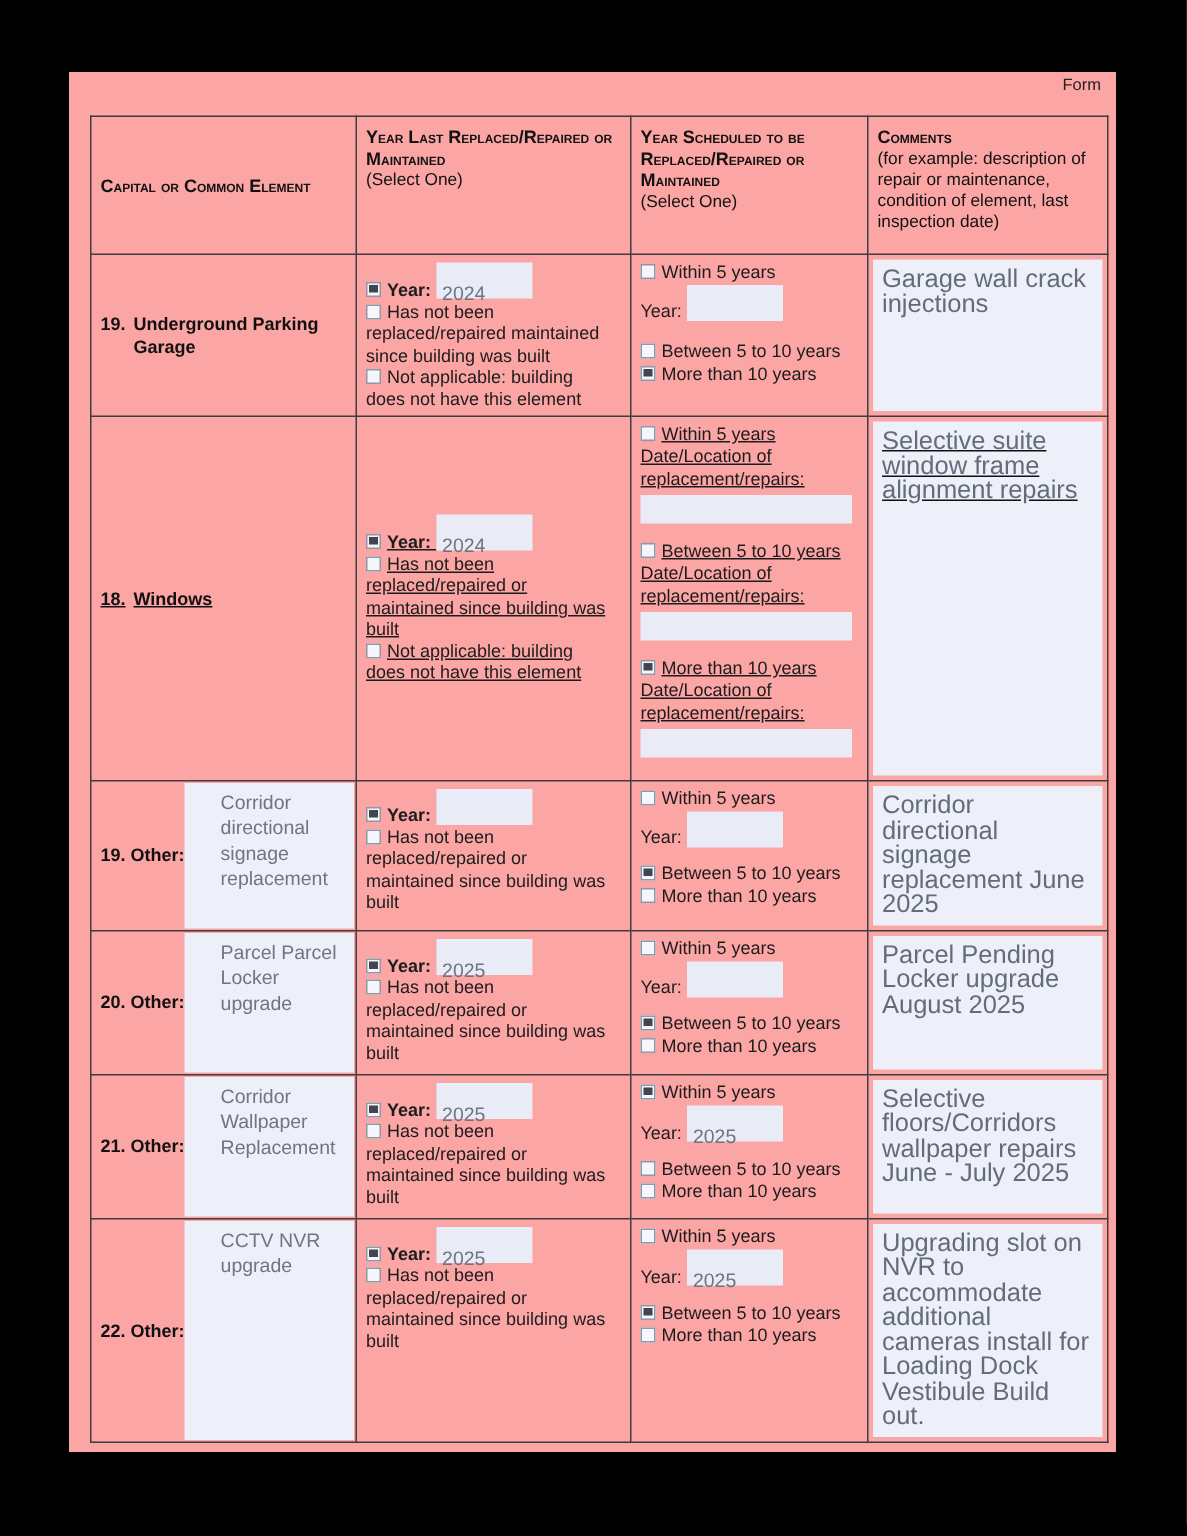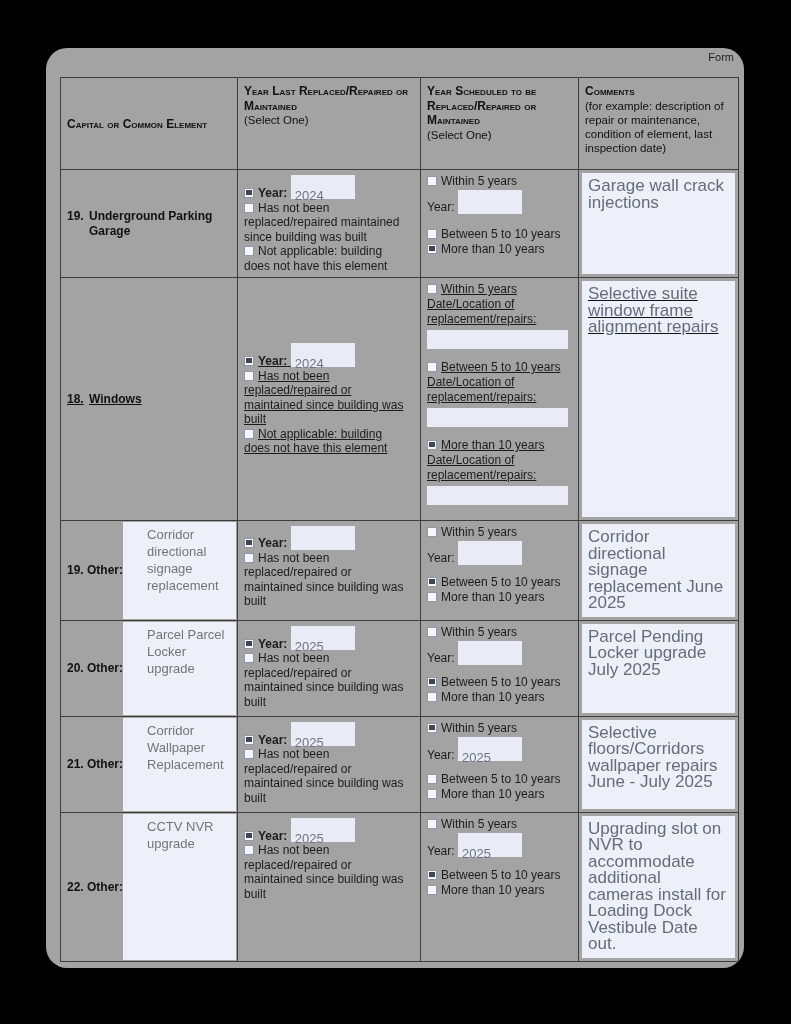--- a/index.html
+++ b/index.html
@@ -3,21 +3,21 @@
 <meta charset="utf-8">
 <style>
   * { margin:0; padding:0; box-sizing:border-box; }
   html,body { background:#000; }
   .canvas {
     position:relative; width:791px; height:1024px; background:#000;
     font-family:"Liberation Sans", sans-serif; overflow:hidden;
   }
   .page {
     position:absolute; left:46px; top:48px; width:698px; height:920px;
-    background:#a3a3a3; color:#111;border-radius:21px;
+    background:#fca5a5; color:#111;
   }
   .form-label {
     text-align:right; font-size:11px; color:#222; padding:3px 10px 0 0;
   }
   .page-title {
     text-align:right; font-size:22px; font-weight:bold; color:#111;
     padding:3px 10px 0 0; letter-spacing:0.2px;
   }
   table.sgr {
     border-collapse:collapse; table-layout:fixed;
@@ -227,21 +227,21 @@
         </td>
         <td class="cell3">
           <div class="opt"><span class="cb"></span><span>Within 5 years</span></div>
           <div class="year-line"><span>Year:</span>
             <span class="field year-field"></span></div>
           <div class="gap-sm"></div>
           <div class="opt"><span class="cb checked"><span class="cb-fill"></span></span><span>Between 5 to 10 years</span></div>
           <div class="opt"><span class="cb"></span><span>More than 10 years</span></div>
         </td>
         <td class="comment-cell">
-          <div class="comment-box">Parcel Pending Locker upgrade July 2025</div>
+          <div class="comment-box">Parcel Pending Locker upgrade August 2025</div>
         </td>
       </tr>
 
       <tr class="r21">
         <td class="other-cell">
           <div class="other-wrap">
             <div class="other-label"><span>21.</span> <span>Other:</span></div>
             <div class="other-box">Corridor Wallpaper Replacement</div>
           </div>
         </td>
@@ -281,19 +281,19 @@
         </td>
         <td class="cell3">
           <div class="opt"><span class="cb"></span><span>Within 5 years</span></div>
           <div class="year-line"><span>Year:</span>
             <span class="field year-field">2025</span></div>
           <div class="gap-sm"></div>
           <div class="opt"><span class="cb checked"><span class="cb-fill"></span></span><span>Between 5 to 10 years</span></div>
           <div class="opt"><span class="cb"></span><span>More than 10 years</span></div>
         </td>
         <td class="comment-cell">
-          <div class="comment-box">Upgrading slot on NVR to accommodate additional cameras install for Loading Dock Vestibule Date out.</div>
+          <div class="comment-box">Upgrading slot on NVR to accommodate additional cameras install for Loading Dock Vestibule Build out.</div>
         </td>
       </tr>
     </tbody>
       </table>
   </div>
 </div>
 
 </body></html>

